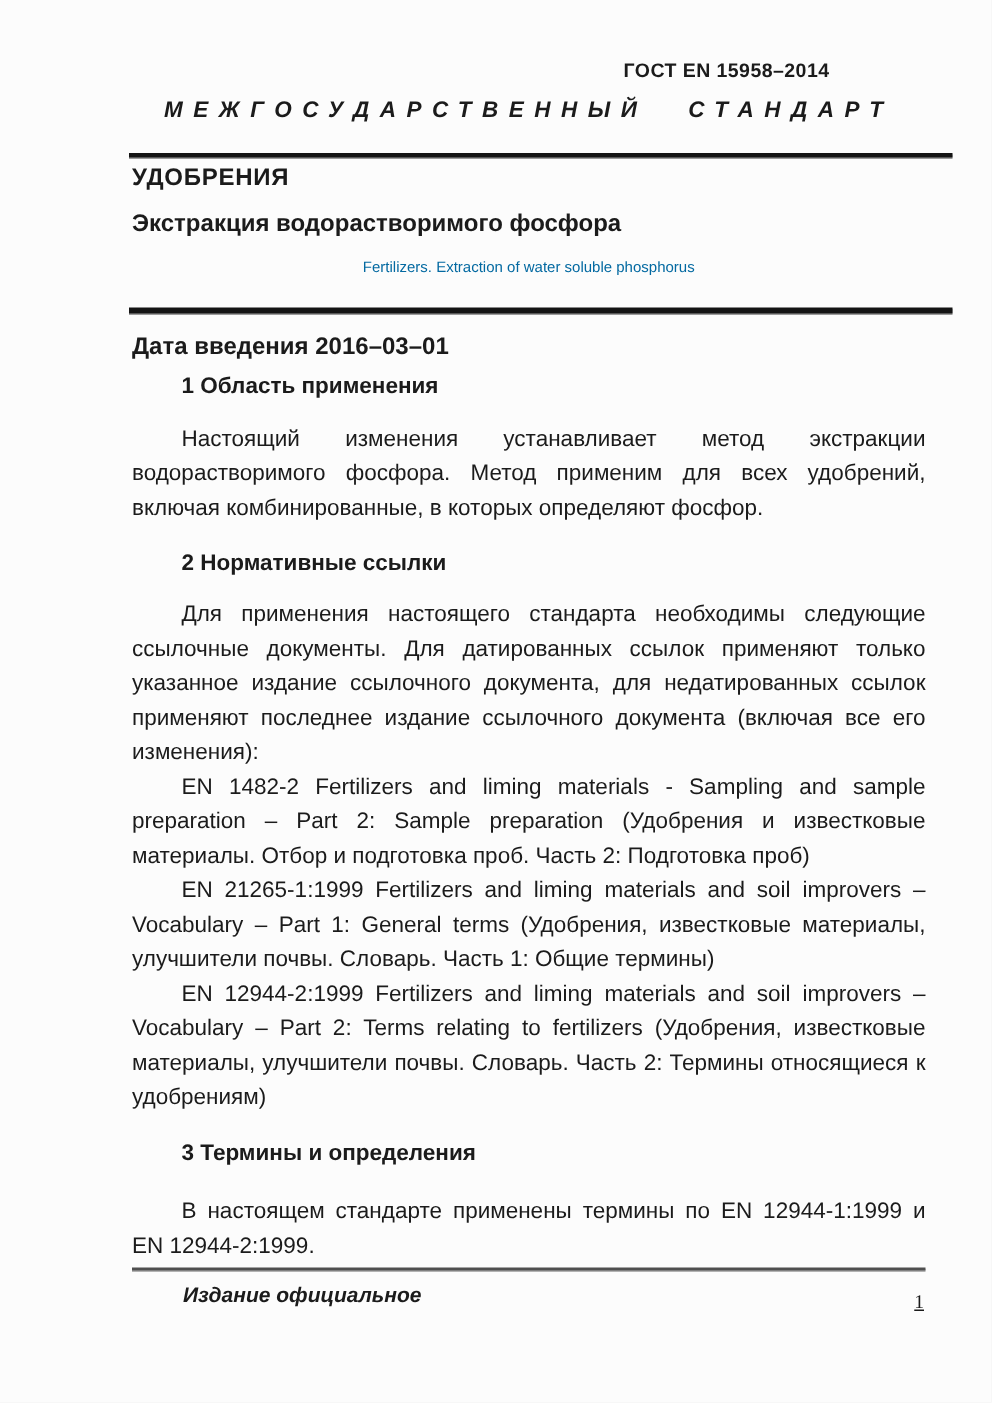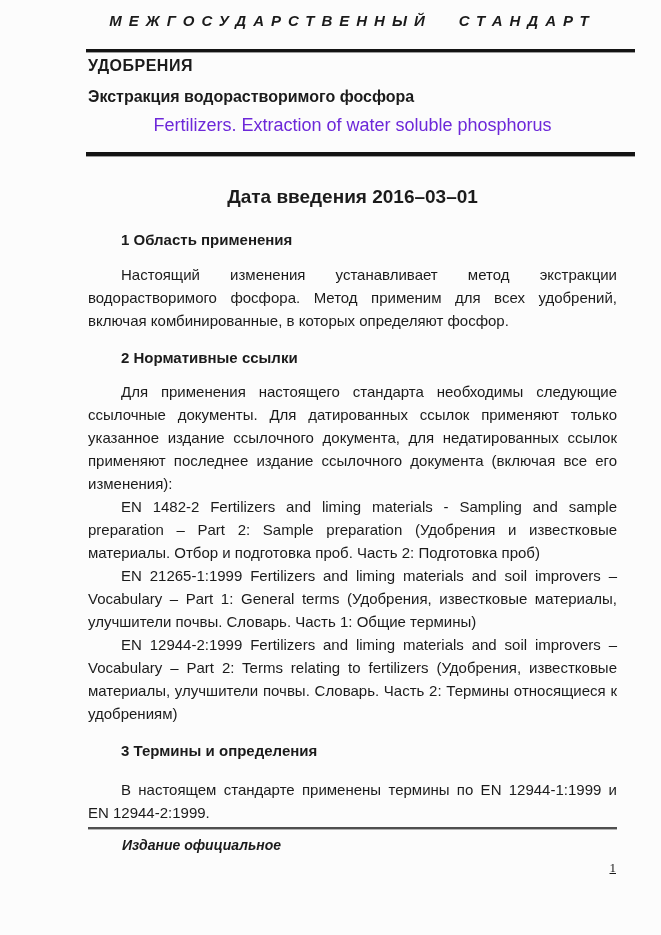--- a/index.html
+++ b/index.html
@@ -42,33 +42,33 @@
     font-size:16px; font-weight:bold; line-height:17px;
     text-align:left; letter-spacing:0.5px;
   }
   .title-ru-sub {
     margin-top:14px;
     font-size:16px; font-weight:bold; line-height:17px;
     text-align:left;
   }
   .title-en {
     margin-top:13px;
-    font-size:18px; line-height:15px;
-    text-align:center; color:#6d28d9;
+    font-size:10px; line-height:15px;
+    text-align:center; color:#0369a1;
   }
   .effective-date {
-    margin-top:34px;
-    font-size:19px; font-weight:bold; line-height:14px;
-    text-align:center;
+    margin-top:16px;
+    font-size:16px; font-weight:bold; line-height:14px;
+    text-align:left;
   }
   .sec-heading {
     font-size:15px; font-weight:bold; line-height:15px;
     margin-left:33px;
   }
-  .h1 { margin-top:28px; }
+  .h1 { margin-top:11px; }
   .h2 { margin-top:18px; }
   .h3 { margin-top:18px; }
   .para {
     font-size:15px; line-height:23px;
     text-align:justify; text-indent:33px;
     margin:0;
   }
   .p-first { margin-top:16px; }
   .p-intro { margin-top:15px; }
   .p-terms { margin-top:20px; }
@@ -90,20 +90,21 @@
     font-size:13px; line-height:13px;
     text-decoration:underline;
   }
 </style>
 </head>
 <body>
 
 <div class="page">
   <div class="content">
 
+    <div class="doc-number">ГОСТ EN 15958–2014</div>
 
     <div class="standard-type">МЕЖГОСУДАРСТВЕННЫЙ СТАНДАРТ</div>
 
     <div class="rule-heavy rule-top"></div>
 
     <div class="title-ru-main">УДОБРЕНИЯ</div>
 
     <div class="title-ru-sub">Экстракция водорастворимого фосфора</div>
 
     <div class="title-en">Fertilizers. Extraction of water soluble phosphorus</div>

